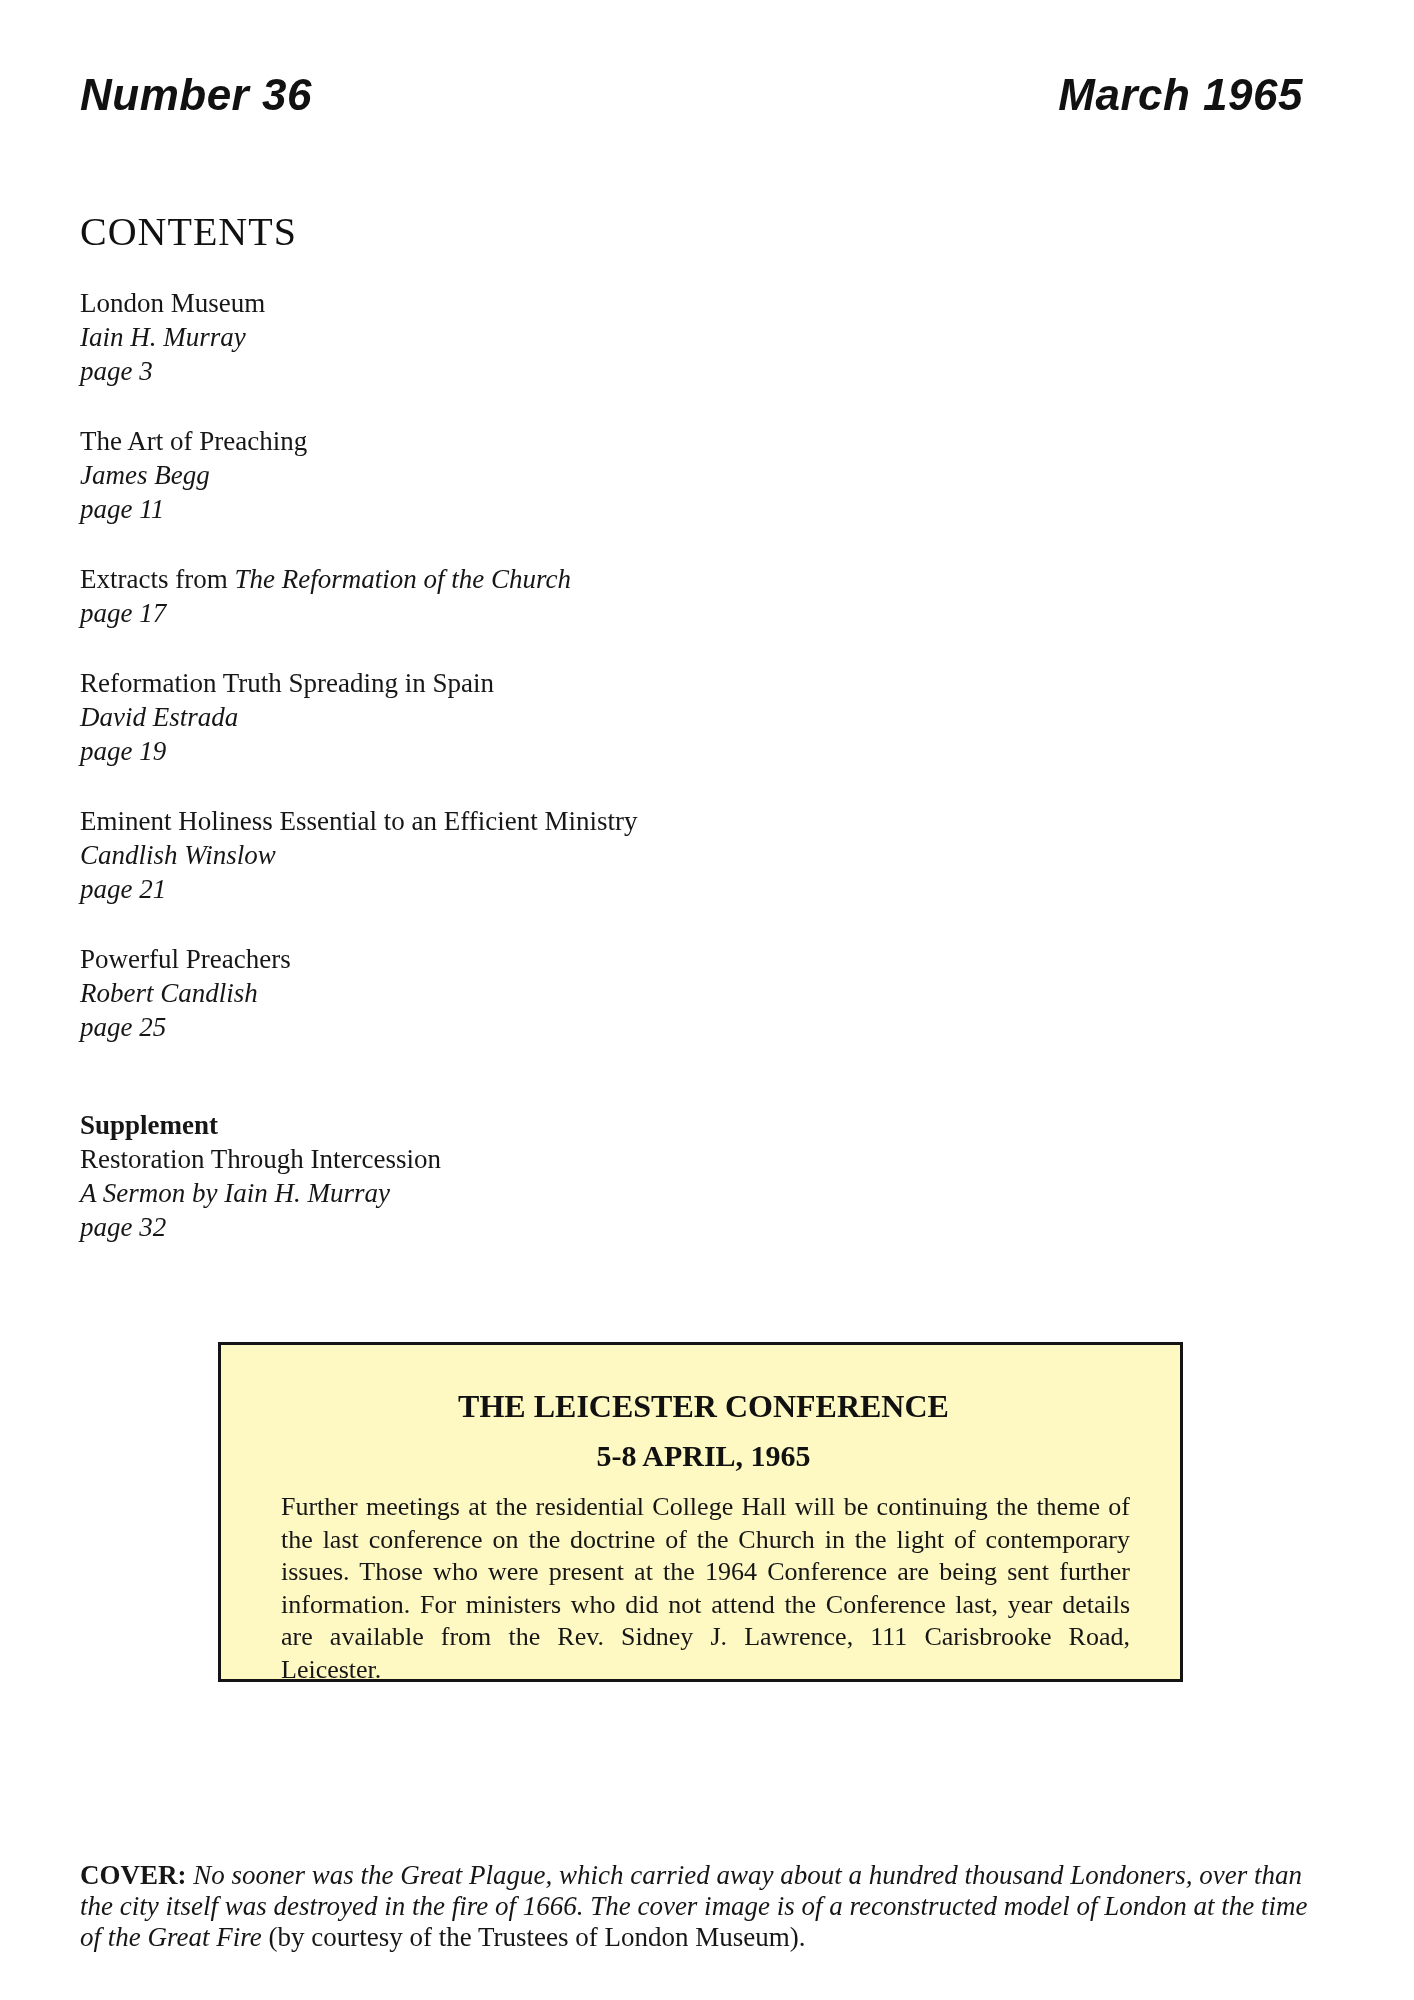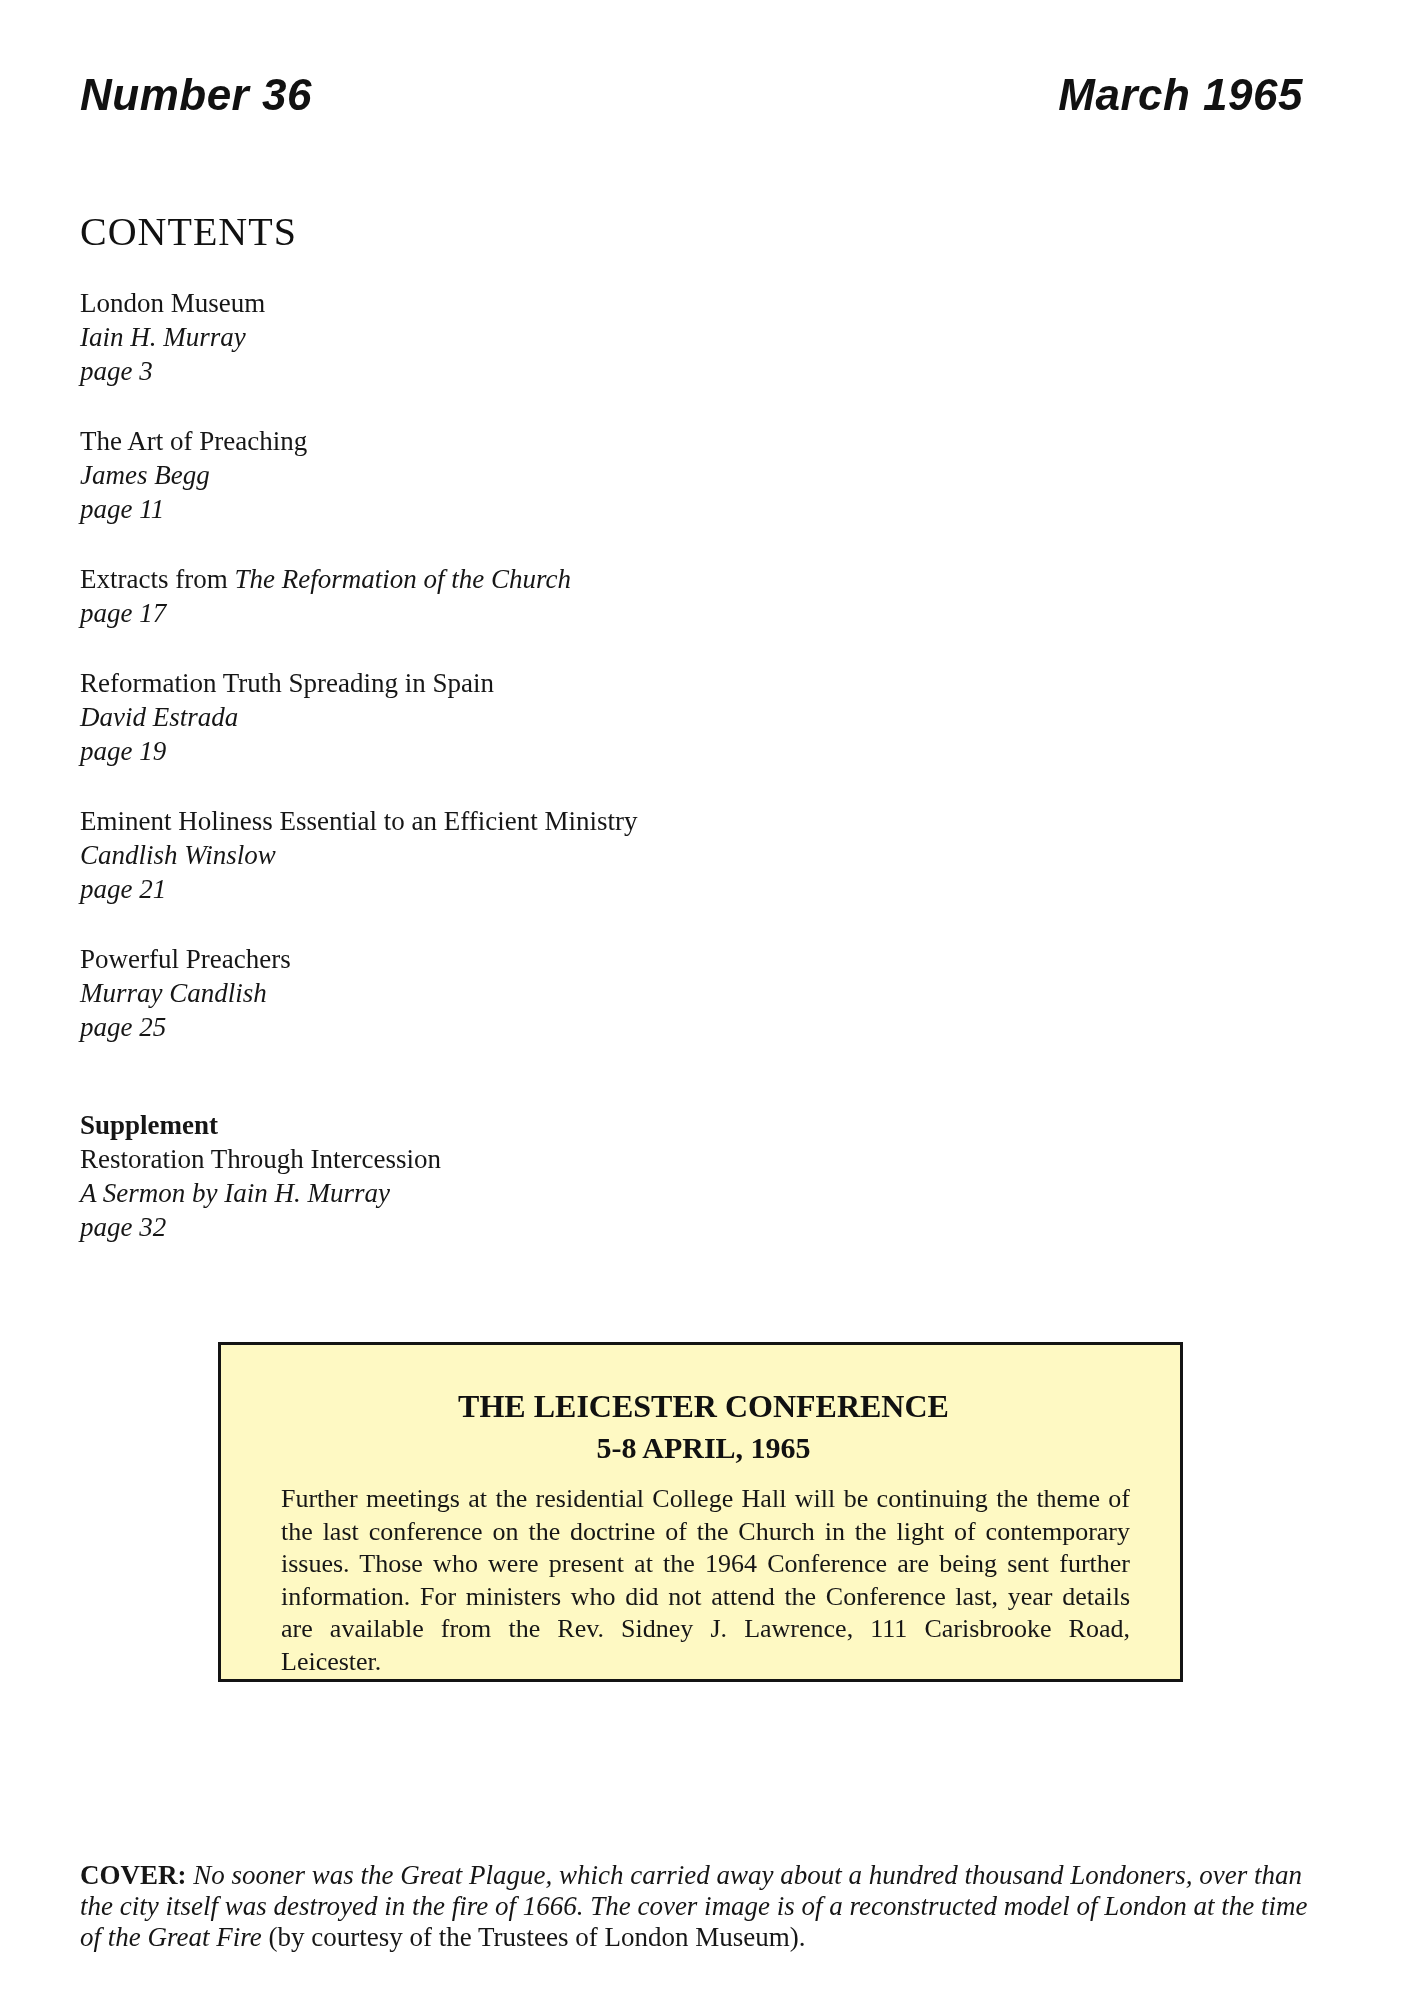--- a/index.html
+++ b/index.html
@@ -81,21 +81,21 @@
     font-size: 32px;
     line-height: 38px;
     margin: 0;
     color: #111111;
   }
   .conference-dates {
     text-align: center;
     font-weight: bold;
     font-size: 30px;
     line-height: 36px;
-    margin: 5px 0 0 0;
+    margin: 13px 0 0 0;
     color: #111111;
   }
   .conference-body {
     margin: 17px 0 0 4px;
     font-size: 26px;
     line-height: 32.5px;
     text-align: justify;
   }
 
   
@@ -150,21 +150,21 @@
     </div>
 
     <div class="entry">
       <div class="title">Eminent Holiness Essential to an Efficient Ministry</div>
       <div class="author">Candlish Winslow</div>
       <div class="pageno">page 21</div>
     </div>
 
     <div class="entry">
       <div class="title">Powerful Preachers</div>
-      <div class="author">Murray Candlish</div>
+      <div class="author">Robert Candlish</div>
       <div class="pageno">page 25</div>
     </div>
 
     <div class="supplement">
       <div class="label">Supplement</div>
       <div class="title">Restoration Through Intercession</div>
       <div class="subtitle">A Sermon by Iain H. Murray</div>
       <div class="pageno">page 32</div>
     </div>
 

